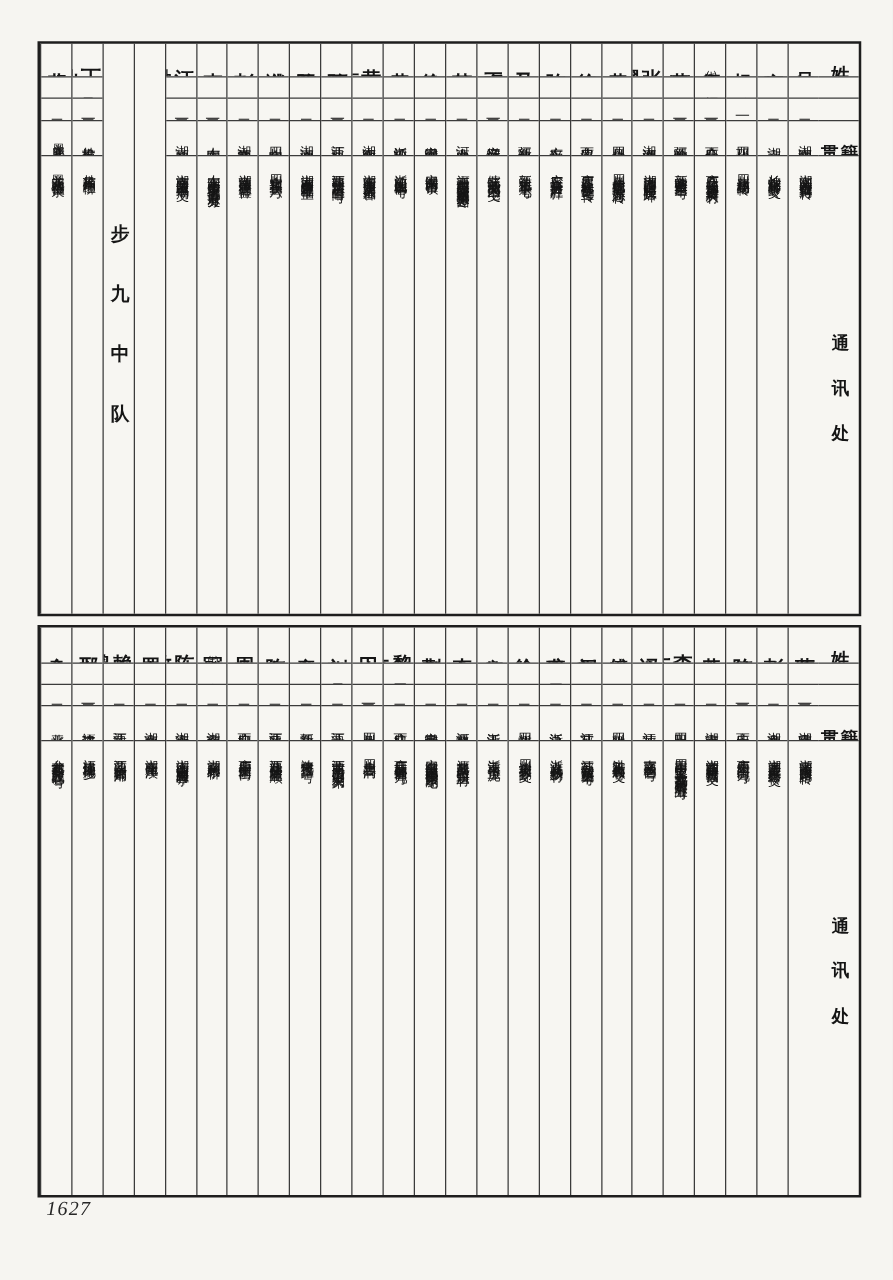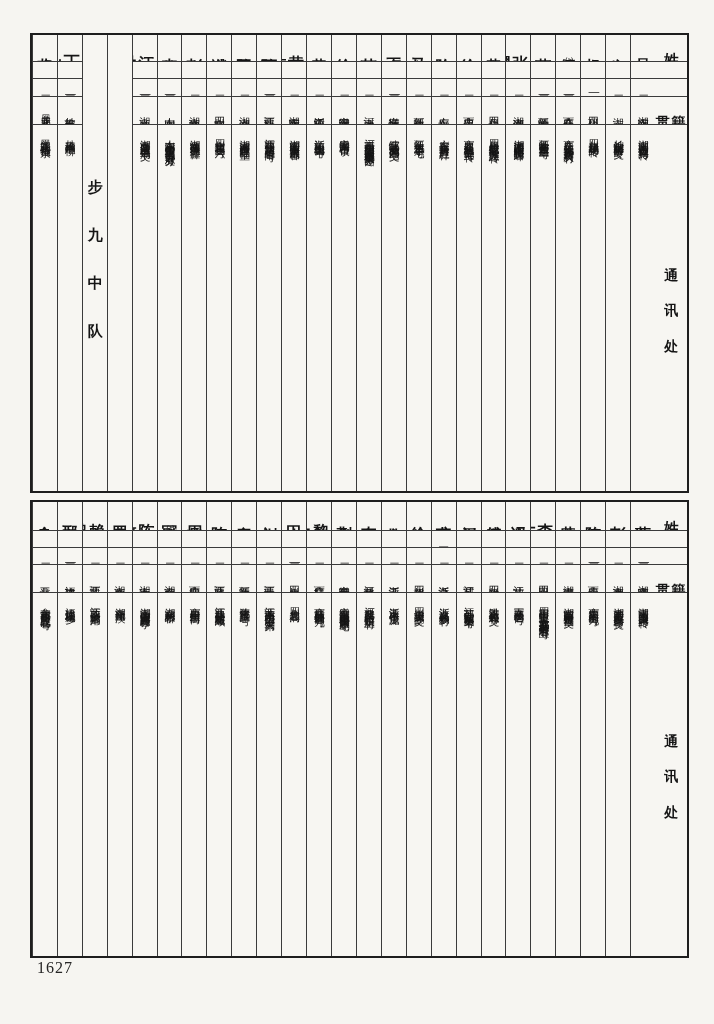--- a/index.html
+++ b/index.html
@@ -63,20 +63,21 @@
   .hd-age{font-size:13px;letter-spacing:0.1em;text-align:center;}
   .hd-native{font-size:14px;letter-spacing:0.95em;text-align:center;}
   .hd-addr{font-size:14px;letter-spacing:2.6em;text-align:center;}
   
   .unit-col .cell,.empty-col .cell{height:100%;flex:1;}
   .unit-text{font-size:15px;font-weight:bold;letter-spacing:3.2em;text-align:center;}
   .page-number{
     position:absolute;left:37px;top:959px;
     font-size:16px;letter-spacing:1px;color:#262626;
     font-family:"Liberation Serif","DejaVu Serif",serif;
+    font-style:italic;
   }
 </style>
 </head>
 <body>
 
 <div class="sheet">
   <div class="roster upper" id="table-upper">
       <div class="col header-col">
         <div class="cell name-cell">
           <span class="vtext hd hd-name">姓名</span>

